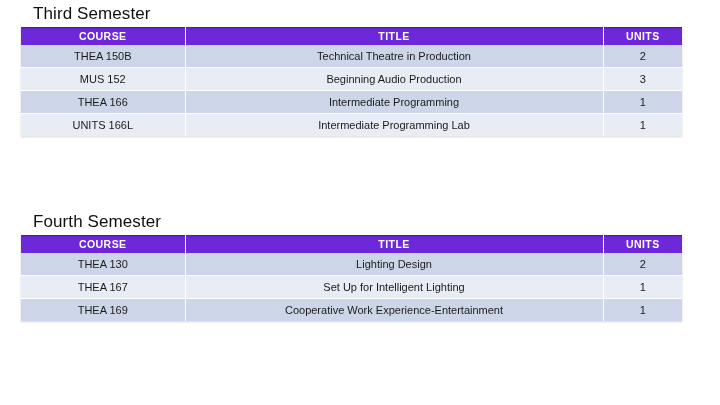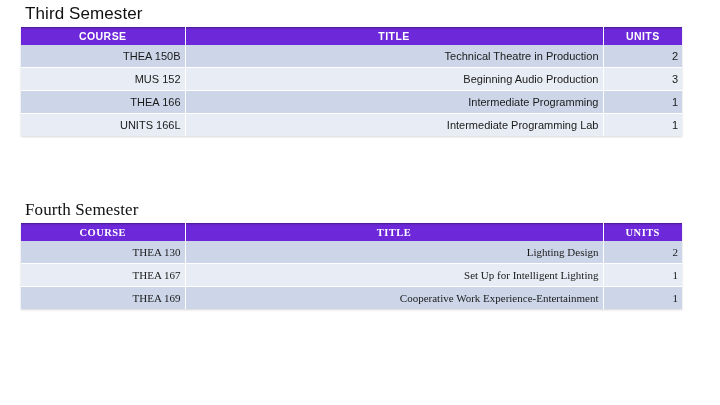--- a/index.html
+++ b/index.html
@@ -23,21 +23,21 @@
     position: absolute;
     left: 0;
     width: 720px;
   }
   .section-title {
     font-size: 17px;
     font-weight: 400;
     color: #101010;
     letter-spacing: 0.1px;
     padding-left: 21px;
-    margin: 0 0 3px 4px;
+    margin: 0 0 3px 12px;
     line-height: 20px;
     white-space: nowrap;
   }
   .course-table {
     border-collapse: collapse;
     table-layout: fixed;
     margin-left: 21px;
     width: 661px;
     box-shadow: 0 1px 2px rgba(0,0,0,0.16);
   }
@@ -55,21 +55,21 @@
     height: 18px;
     padding: 0;
     border-right: 1px solid #ffffff;
     box-shadow: inset 0 2px 2px -1px rgba(0,0,0,0.35);
   }
   .course-table thead th:last-child { border-right: none; }
 
   .course-table tbody td {
     font-size: 11px;
     color: #1a1a1a;
-    text-align: right;
+    text-align: center;
     height: 22px;
     padding: 0 4px;
     border-right: 1px solid #ffffff;
     border-bottom: 1px solid #ffffff;
     white-space: nowrap;
     overflow: hidden;
   }
   .course-table tbody td:last-child { border-right: none; }
   .course-table tbody tr:nth-child(odd)  td { background: #ccd6e8; }
   .course-table tbody tr:nth-child(even) td { background: #e8ecf5; }
@@ -113,21 +113,21 @@
         </tr>
         <tr>
           <td>UNITS 166L</td>
           <td>Intermediate Programming Lab</td>
           <td>1</td>
         </tr>
       </tbody>
     </table>
   </div>
 
-  <div class="section" style="top:200px;font-family:Liberation Serif, serif;">
+  <div class="section" style="top:212px;">
     <h2 class="section-title">Fourth Semester</h2>
     <table class="course-table">
       <colgroup>
         <col class="c-course">
           <col class="c-title">
           <col class="c-units">
       </colgroup>
       <thead>
         <tr>
           <th>COURSE</th>

